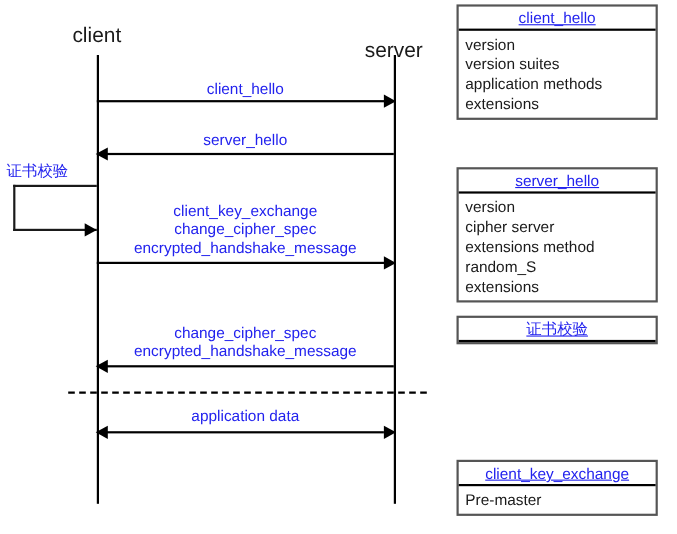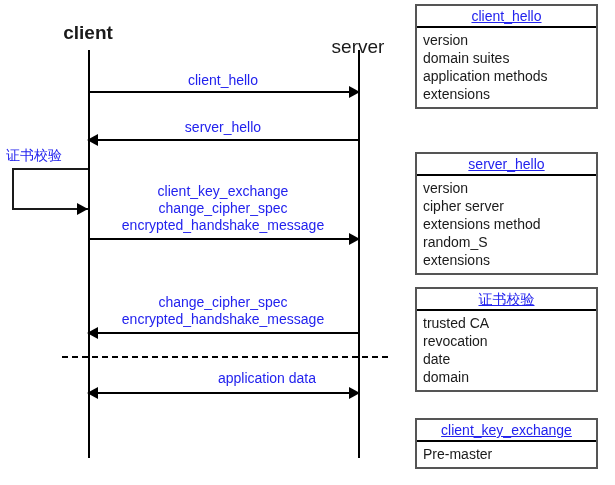--- a/index.html
+++ b/index.html
@@ -23,21 +23,21 @@
 
   
   .actor-label {
     position: absolute;
     color: #1a1a1a;
     font-size: 19px;
     line-height: 22px;
     white-space: nowrap;
     text-align: center;
   }
-  #actor-client { left: 48px; top: 22px; width: 80px; font-weight: bold; }
+  #actor-client { left: 48px; top: 22px; width: 80px; }
   #actor-server { left: 318px; top: 36px; width: 80px; }
 
   .lifeline {
     position: absolute;
     width: 2px;
     background: #000000;
   }
   #lifeline-client { left: 88px; top: 50px; height: 408px; }
   #lifeline-server { left: 358px; top: 50px; height: 408px; }
 
@@ -164,54 +164,48 @@
   <div class="arrow-line" style="left:88px; top:238px; width:262px;"></div>
   <div class="arrow-head right" style="left:349px; top:233px;"></div>
 
   <div class="msg-label" style="left:88px; top:294px; width:270px;">change_cipher_spec</div>
   <div class="msg-label" style="left:88px; top:311px; width:270px;">encrypted_handshake_message</div>
   <div class="arrow-line" style="left:97px; top:332px; width:261px;"></div>
   <div class="arrow-head left" style="left:87px; top:327px;"></div>
 
   <div class="dashed-sep"></div>
 
-  <div class="msg-label" style="left:88px; top:370px; width:270px;padding-left:44px;">application data</div>
+  <div class="msg-label" style="left:88px; top:370px; width:270px;">application data</div>
   <div class="arrow-line" style="left:97px; top:392px; width:252px;"></div>
   <div class="arrow-head left" style="left:87px; top:387px;"></div>
   <div class="arrow-head right" style="left:349px; top:387px;"></div>
 
   <div class="info-box" id="box-client-hello">
     <span class="box-title">client_hello</span>
     <div class="box-body">
       <span class="box-item">version</span>
-      <span class="box-item">domain suites</span>
+      <span class="box-item">version suites</span>
       <span class="box-item">application methods</span>
       <span class="box-item">extensions</span>
     </div>
   </div>
 
   <div class="info-box" id="box-server-hello">
     <span class="box-title">server_hello</span>
     <div class="box-body">
       <span class="box-item">version</span>
       <span class="box-item">cipher server</span>
       <span class="box-item">extensions method</span>
       <span class="box-item">random_S</span>
       <span class="box-item">extensions</span>
     </div>
   </div>
 
   <div class="info-box" id="box-cert-verify">
     <span class="box-title">证书校验</span>
-    <div class="box-body">
-      <span class="box-item">trusted CA</span>
-      <span class="box-item">revocation</span>
-      <span class="box-item">date</span>
-      <span class="box-item">domain</span>
-    </div>
   </div>
 
   <div class="info-box" id="box-client-key">
     <span class="box-title">client_key_exchange</span>
     <div class="box-body">
       <span class="box-item">Pre-master</span>
     </div>
   </div>
 
 </div>

